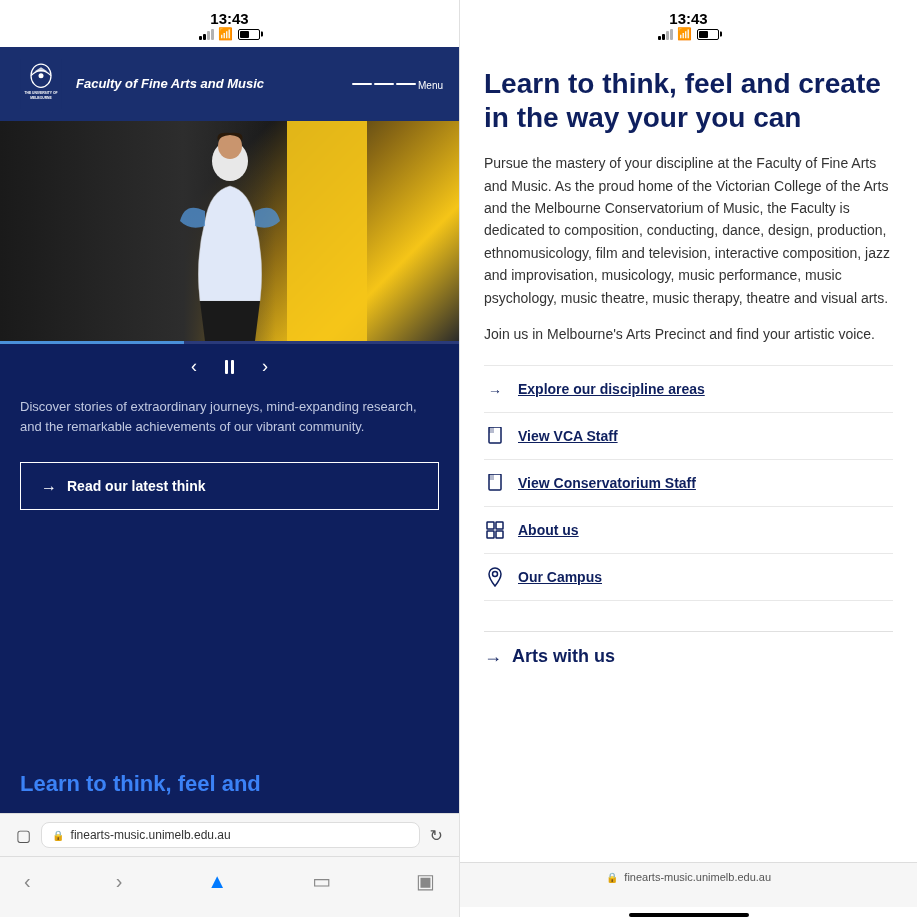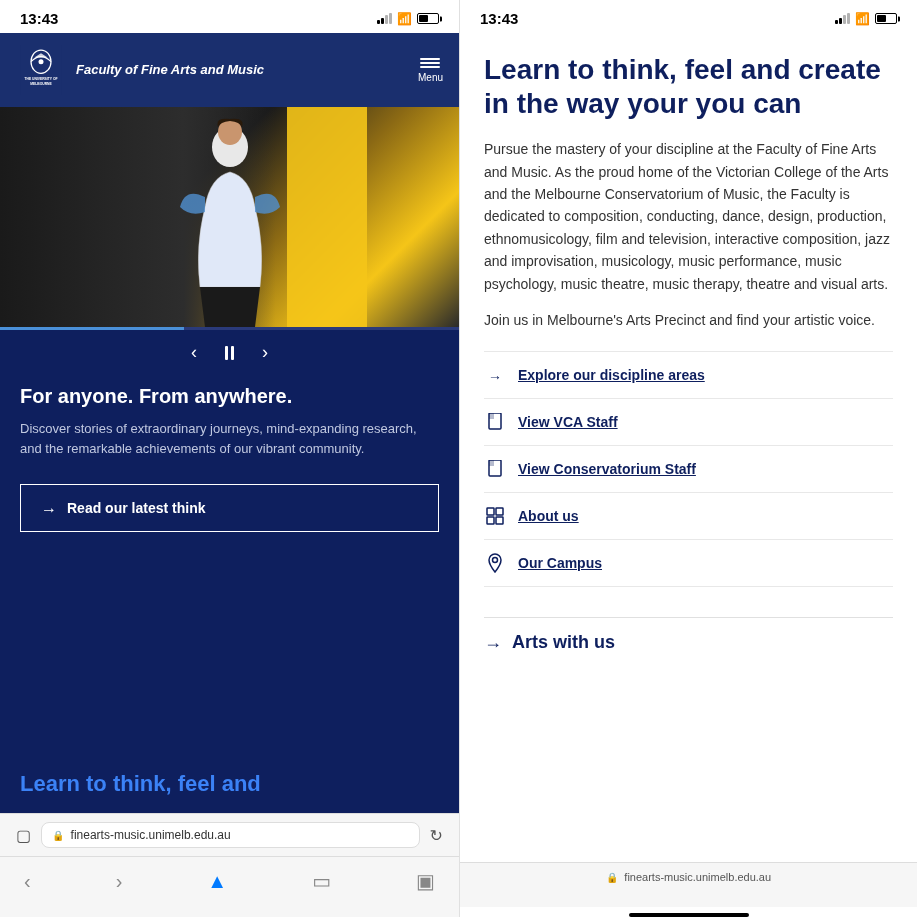--- a/index.html
+++ b/index.html
@@ -37,20 +37,21 @@
     }
 
     .status-bar {
       display: flex;
       justify-content: space-between;
       align-items: center;
       padding: 10px 20px 6px;
       background: #fff;
       font-size: 13px;
       font-weight: 600;
+      flex-direction: column;
     }
     .status-bar .time { font-size: 15px; font-weight: 700; }
     .status-icons { display: flex; align-items: center; gap: 5px; }
     .signal-bars { display: flex; align-items: flex-end; gap: 1px; }
     .signal-bars span {
       background: #000;
       width: 3px;
       display: block;
       border-radius: 1px;
     }
@@ -115,21 +116,21 @@
     }
     .site-title {
       color: #fff;
       font-size: 13px;
       font-weight: 600;
       line-height: 1.3;
       font-style: italic;
     }
     .menu-btn {
       display: flex;
-      flex-direction: column;
+      flex-direction: row;
       align-items: center;
       gap: 2px;
       cursor: pointer;
     }
     .menu-btn span {
       display: block;
       width: 20px;
       height: 2px;
       background: #fff;
       border-radius: 1px;
@@ -468,21 +469,20 @@
       <div class="carousel-controls">
         <span class="carousel-arrow">‹</span>
         <div class="carousel-pause">
           <div class="pause-bar"></div>
           <div class="pause-bar"></div>
         </div>
         <span class="carousel-arrow">›</span>
       </div>
 
       <div class="hero-text-section">
-        <div class="hero-heading">For anyone. From anywhere.</div>
         <div class="hero-body">Discover stories of extraordinary journeys, mind-expanding research, and the remarkable achievements of our vibrant community.</div>
         <div class="cta-button">
           <span class="cta-arrow">→</span>
           <span>Read our latest think</span>
         </div>
       </div>
 
     </div>
 
     <div class="page-peek">

